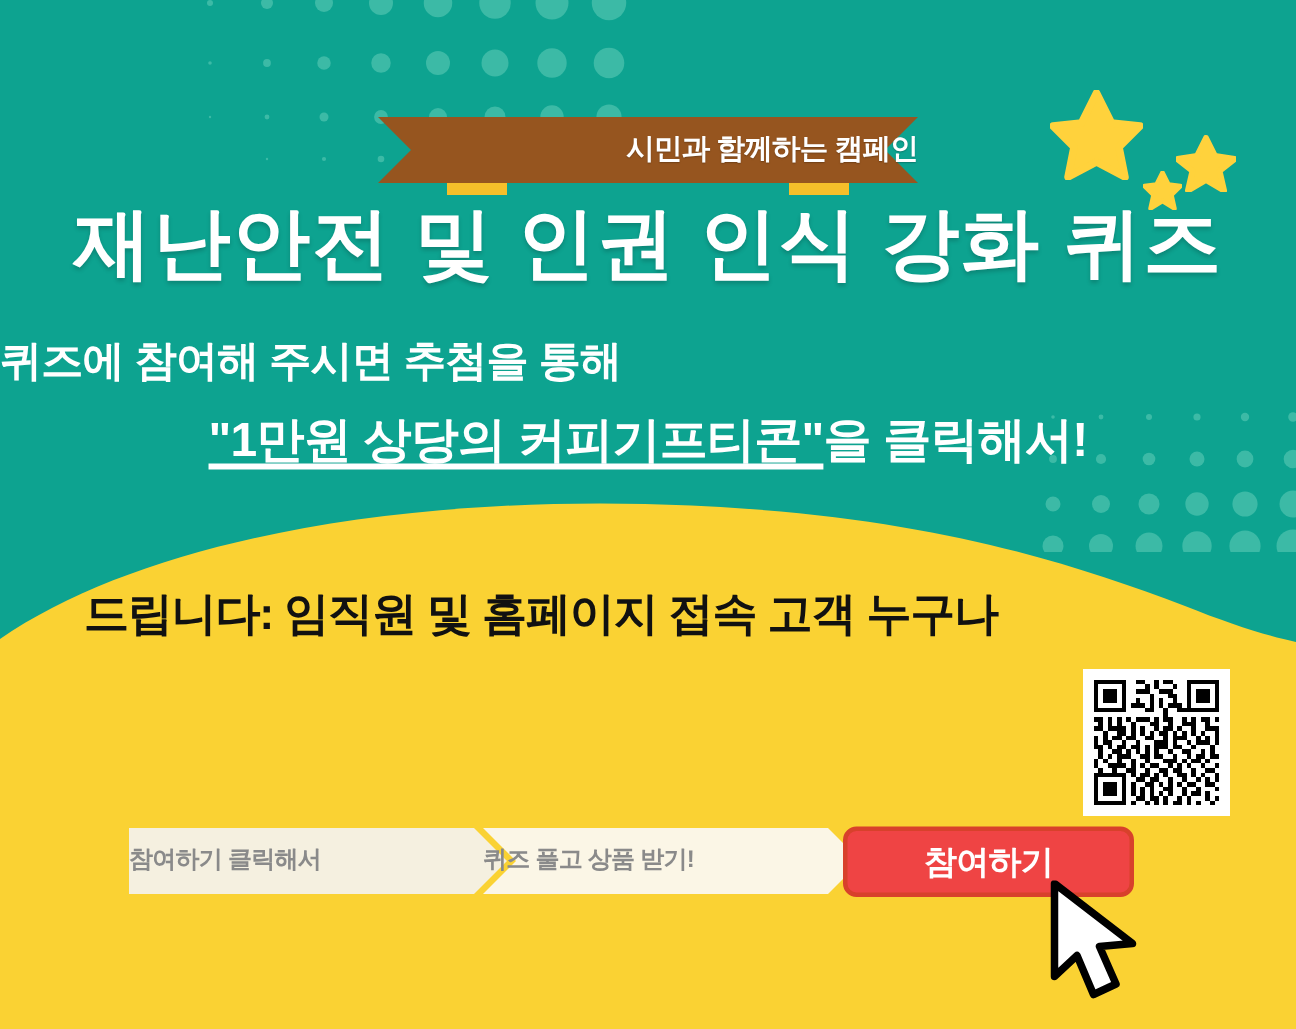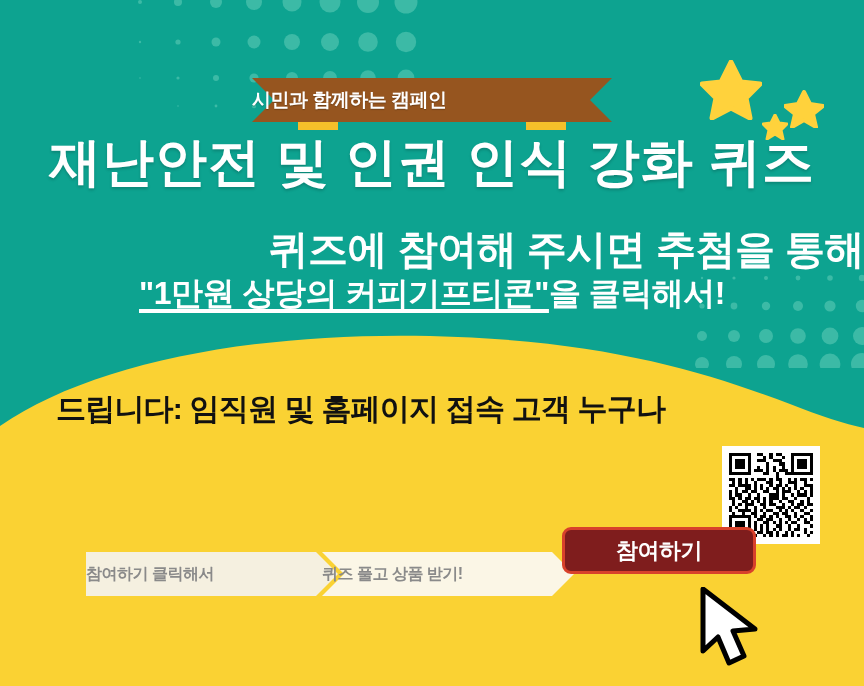--- a/index.html
+++ b/index.html
@@ -41,21 +41,21 @@
     height: 52px;
   }
   #ribbon-wrap svg { display: block; }
   #ribbon-label {
     position: absolute;
     left: 0;
     top: 0;
     width: 360px;
     height: 44px;
     line-height: 44px;
-    text-align: left;
+    text-align: right;
     color: #ffffff;
     font-size: 19px;
     font-weight: bold;
     letter-spacing: -0.5px;
     text-shadow: 0 1px 1px rgba(0,0,0,0.25);
     white-space: nowrap;
   }
 
   
   #headline {
@@ -71,23 +71,23 @@
     white-space: nowrap;
     text-shadow: 0 2px 3px rgba(0,0,0,0.18);
   }
 
   
   #subline-1 {
     position: absolute;
     left: 0;
     top: 222px;
     width: 864px;
-    text-align: right;
+    text-align: left;
     color: #ffffff;
-    font-size: 40px;
+    font-size: 28px;
     font-weight: bold;
     letter-spacing: -0.5px;
     white-space: nowrap;
   }
   #subline-2 {
     position: absolute;
     left: 0;
     top: 272px;
     width: 864px;
     text-align: center;
@@ -173,24 +173,24 @@
     padding-right: 18px;
     box-sizing: border-box;
   }
   #step-1 { left: 86px; top: 552px; width: 252px; }
   #step-2 { left: 322px; top: 552px; width: 252px; }
 
   
   #cta-button {
     position: absolute;
     left: 562px;
-    top: 527px;
+    top: 551px;
     width: 194px;
     height: 47px;
-    background: #7f1d1d;
+    background: #ef4444;
     border: 3px solid #d8412b;
     border-radius: 9px;
     box-sizing: border-box;
     cursor: pointer;
   }
   #cta-label {
     position: absolute;
     left: 0;
     top: 0;
     width: 100%;

